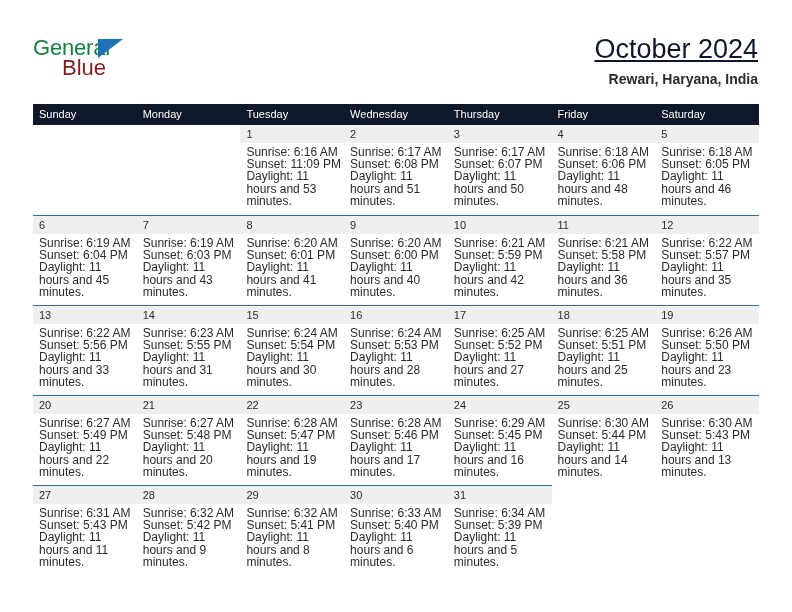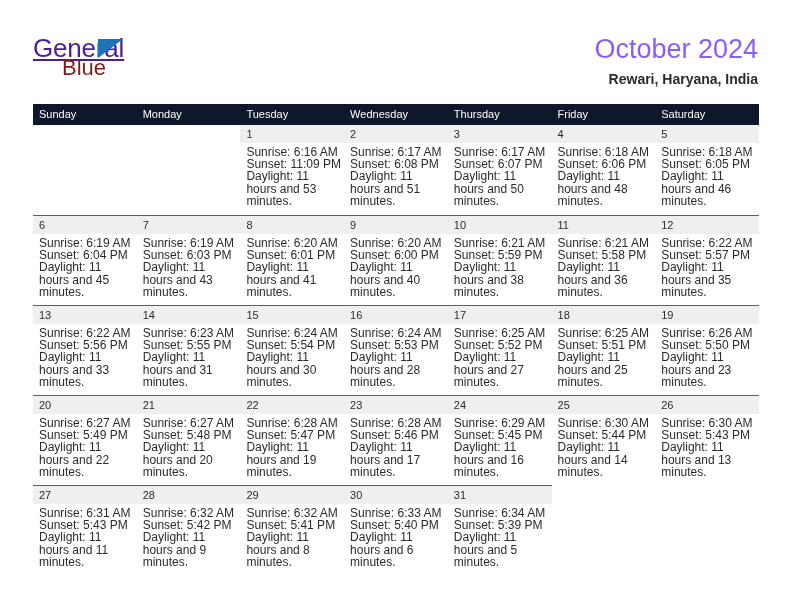--- a/index.html
+++ b/index.html
@@ -32,25 +32,24 @@
     position: absolute;
     left: 33px;
     top: 36px;
     width: 130px;
     height: 46px;
   }
   .logo-general {
     position: absolute;
     left: 0;
     top: 0;
-    font-size: 26px;
-    color: #4c1d95;
+    font-size: 22px;
+    color: #15803d;
     letter-spacing: -0.2px;
     line-height: 24px;
-    text-decoration: underline;
   }
   .logo-tri {
     position: absolute;
     left: 65px;
     top: 3px;
     width: 0;
     height: 0;
     border-left: 25px solid #1e72b8;
     border-bottom: 19px solid transparent;
   }
@@ -63,24 +62,25 @@
     line-height: 24px;
   }
   .title-block {
     position: absolute;
     right: 34px;
     top: 33px;
     text-align: right;
   }
   .cal-title {
     font-size: 27px;
-    color: #8b5cf6;
+    color: #0f172a;
     font-weight: 400;
     line-height: 32px;
     white-space: nowrap;
+    text-decoration: underline;
   }
   .cal-subtitle {
     margin-top: 6px;
     font-size: 14px;
     color: #2b2b2b;
     font-weight: 700;
     line-height: 17px;
     white-space: nowrap;
   }
 
@@ -253,21 +253,21 @@
               <div>Sunrise: 6:20 AM</div>
               <div>Sunset: 6:00 PM</div>
               <div class="daylight-wrap">Daylight: 11 hours and 40 minutes.</div>
             </div>
           </div>
           <div class="cell">
             <div class="daynum-band">10</div>
             <div class="details">
               <div>Sunrise: 6:21 AM</div>
               <div>Sunset: 5:59 PM</div>
-              <div class="daylight-wrap">Daylight: 11 hours and 38 minutes.</div>
+              <div class="daylight-wrap">Daylight: 11 hours and 42 minutes.</div>
             </div>
           </div>
           <div class="cell">
             <div class="daynum-band">11</div>
             <div class="details">
               <div>Sunrise: 6:21 AM</div>
               <div>Sunset: 5:58 PM</div>
               <div class="daylight-wrap">Daylight: 11 hours and 36 minutes.</div>
             </div>
           </div>

